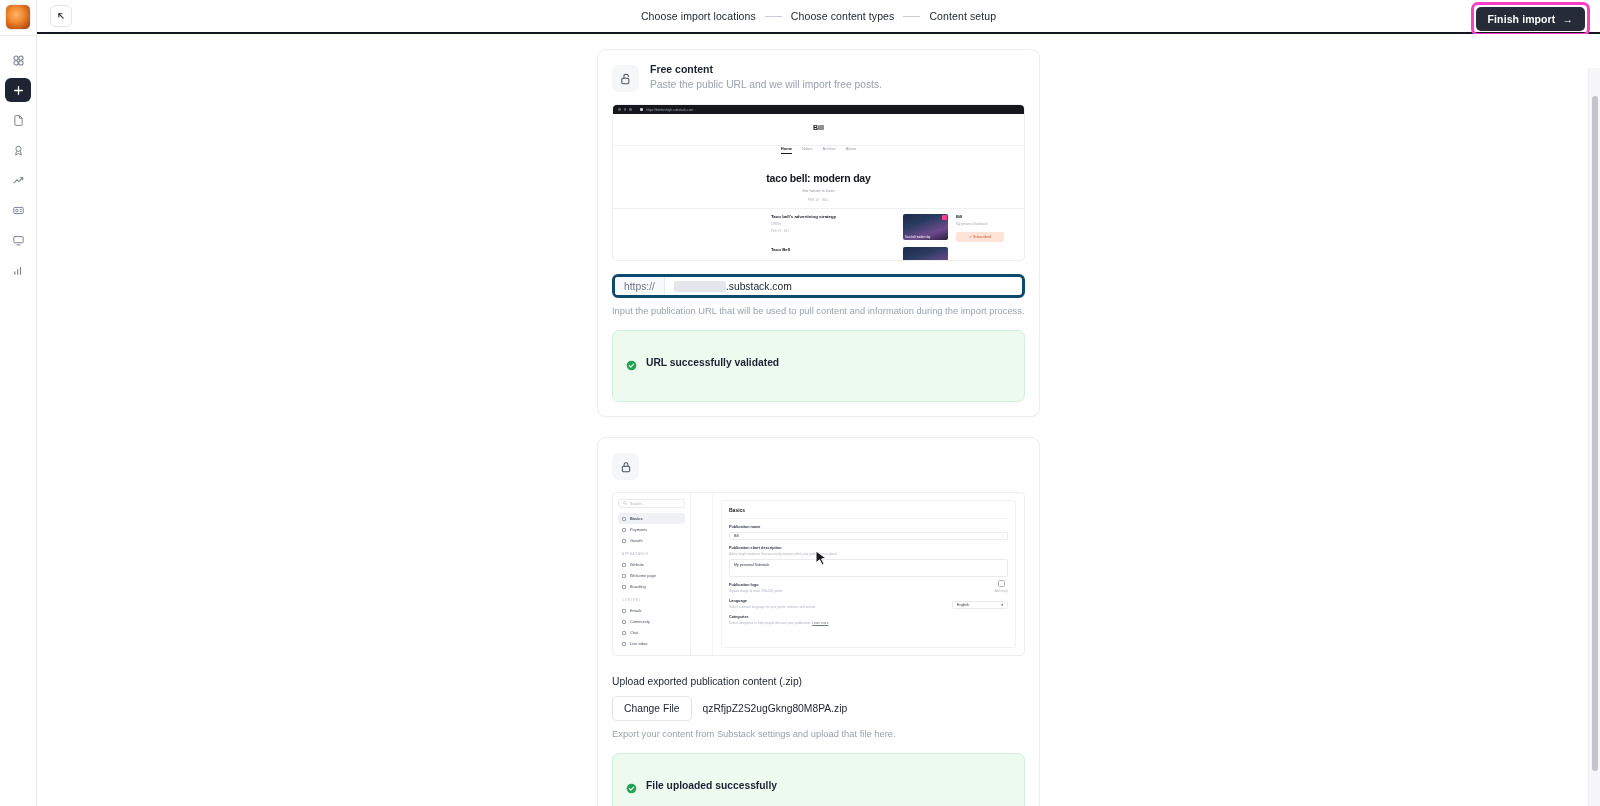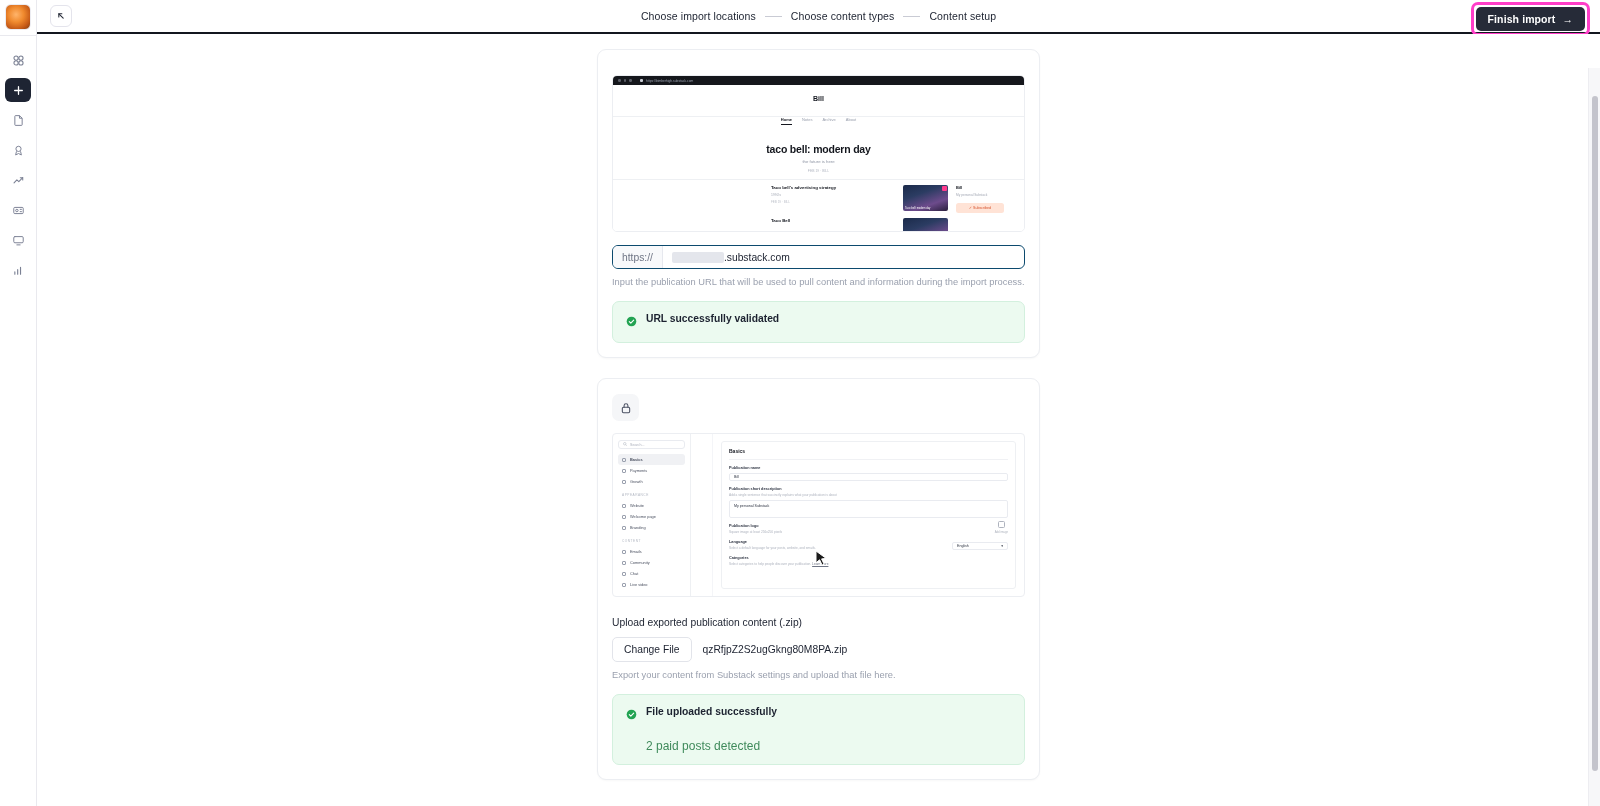--- a/index.html
+++ b/index.html
@@ -156,39 +156,39 @@
   .side-name { font-size: 4px; font-weight: bold; color: #14171f; }
   .side-desc { font-size: 3.2px; color: #a3a8b4; margin-top: 3px; }
   .side-btn {
     margin-top: 6px; background: #ffe3d6; color: #d5502b; border-radius: 2.5px;
     font-size: 3.6px; padding: 3px 0; text-align: center; width: 48px;
   }
 
   
   .url-row {
     margin-top: 13px; display: flex; align-items: stretch;
-    border: 1px solid #0c4a6e; border-radius: 6px; overflow: hidden; height: 24px;
+    border: 3px solid #0c4a6e; border-radius: 6px; overflow: hidden; height: 24px;
     background: #fff;
   }
   .url-prefix {
     background: #f8f9fb; border-right: 1px solid #e6e8ee;
     font-size: 10.3px; color: #6f7585;
     display: flex; align-items: center; padding: 0 9px;
   }
   .url-value {
     flex: 1; display: flex; align-items: center; padding: 0 9px; gap: 0;
     font-size: 10.3px; color: #1c2230;
   }
   .redacted { width: 52px; height: 11px; background: #e4e6ec; border-radius: 2px; }
 
   .hint { font-size: 9.3px; color: #9aa0ae; margin-top: 8px; letter-spacing: .02px; }
 
   .alert {
     margin-top: 14px; background: #ecfaf0; border: 1px solid #d3f0de;
-    border-radius: 7px; padding: 11px 13px;
+    border-radius: 7px; padding: 26px 13px;
     display: flex; gap: 9px; align-items: flex-start;
   }
   .alert .check { flex: none; margin-top: 0px; }
   .alert-title { font-size: 10.3px; color: #1c2230; font-weight: bold; }
   .alert-sub { font-size: 12px; color: #3f8a5b; margin-top: 22px; margin-left: 0; }
 
   
   .smock {
     margin-top: 12px; border: 1px solid #eceef2; border-radius: 4px;
     overflow: hidden; display: flex; height: 164px; background: #fff;
@@ -359,20 +359,32 @@
 
     <div class="header-rule"></div>
 
     <div class="scrollarea">
 
 
       <div class="content">
 
         <div class="card">
 
+          <div class="card-head">
+            <div class="card-icon">
+              <svg width="14" height="14" viewBox="0 0 16 16" fill="none" stroke="currentColor" stroke-width="1.2" stroke-linecap="round">
+                <rect x="3.2" y="7.2" width="8" height="6.2" rx="1.4"></rect>
+                <path d="M5.6 7.2V5.3a2.6 2.6 0 0 1 5.2-.3"></path>
+              </svg>
+            </div>
+            <div>
+              <div class="card-title">Free content</div>
+              <div class="card-sub">Paste the public URL and we will import free posts.</div>
+            </div>
+          </div>
 
           <div class="mock">
             <div class="mock-bar">
               <span class="dot"></span>
               <span class="dot"></span>
               <span class="dot"></span>
               <span class="mock-url">
                 <span class="favi"></span>
                 <span>https://bimberhigh.substack.com</span>
               </span>

